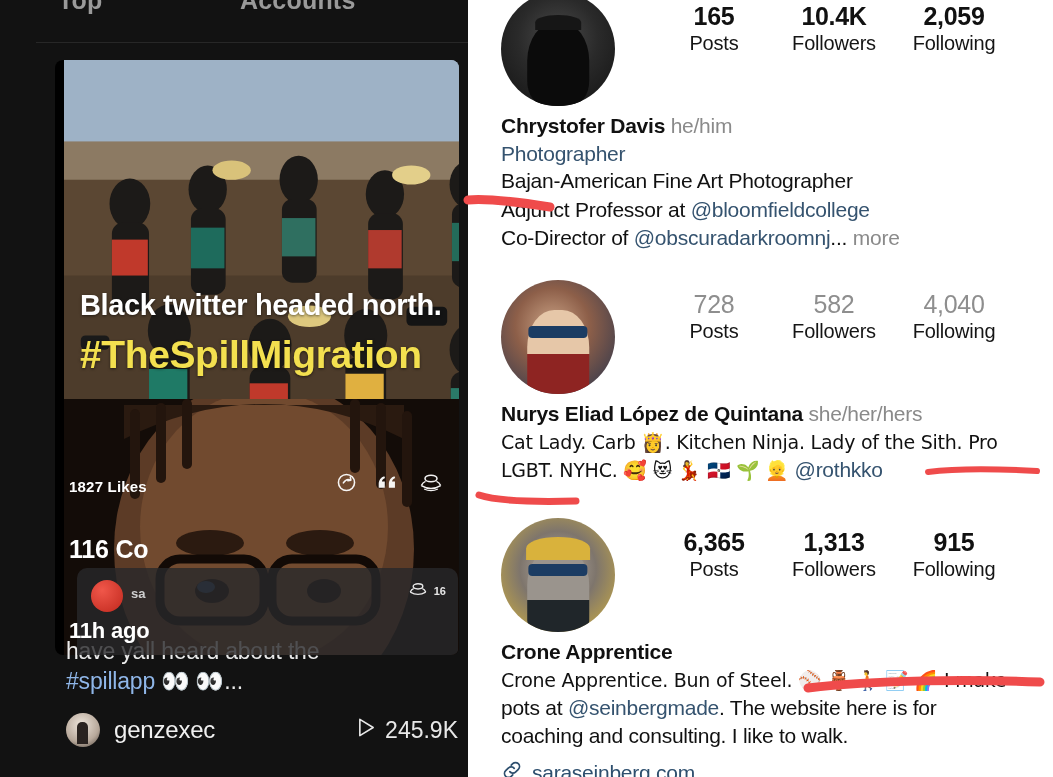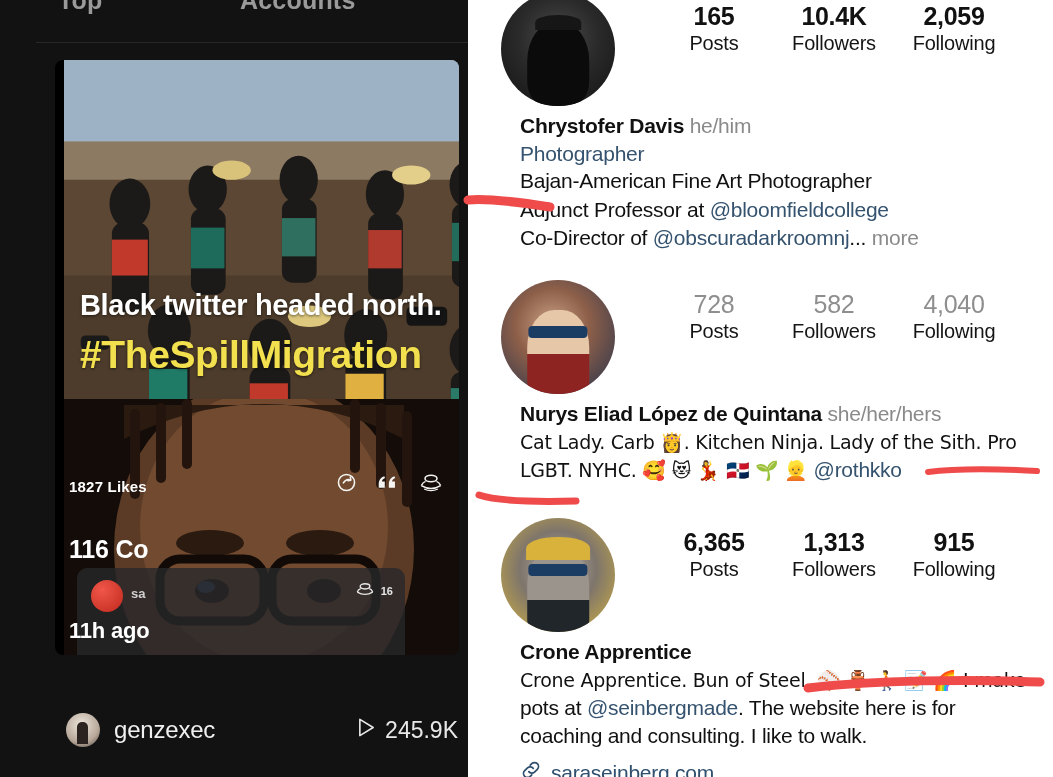--- a/index.html
+++ b/index.html
@@ -82,21 +82,21 @@
   }
   .ic { color: #fff; opacity: .95; }
   .comments-row {
     position: absolute; left: 14px; top: 475px;
     color: #fff; font-size: 25px; font-weight: 700;
     letter-spacing: -.2px;
     z-index: 3;
   }
   .inner-card {
     position: absolute; left: 22px; top: 508px;
-    width: 328px; height: 96px;
+    width: 381px; height: 96px;
     background: rgba(40,40,42,.80);
     border-radius: 10px;
     z-index: 2;
     text-align: center;
   }
   .inner-avatar {
     position: absolute; left: 14px; top: 12px;
     width: 32px; height: 32px; border-radius: 50%;
     background: radial-gradient(circle at 35% 32%, #f0574a, #c0281d);
   }
@@ -184,21 +184,21 @@
 
   .stats {
     position: absolute; left: 186px; top: 18px; right: 0;
     display: flex; gap: 0;
   }
   .stat { width: 120px; text-align: center; }
   .stat .num { font-size: 25px; font-weight: 700; color: #111; line-height: 1.12; letter-spacing: -.3px; }
   .stat .lbl { font-size: 20px; color: #151515; line-height: 1.3; letter-spacing: -.2px; }
   .stats.muted .num { color: #8e8e8e; font-weight: 400; }
 
-  .info { padding: 0 0 0 52px; }
+  .info { padding: 0 0 0 33px; }
   .name-line {
     font-size: 21px; line-height: 1.32; color: #111;
     letter-spacing: -.25px; white-space: nowrap;
   }
   .name { font-weight: 700; }
   .pronouns { color: #8a8a8a; font-weight: 400; }
   .category { font-size: 21px; line-height: 1.32; color: #35536f; letter-spacing: -.25px; }
   .bio {
     font-size: 21px; line-height: 1.34; color: #111;
     letter-spacing: -.25px; width: 548px;
@@ -352,20 +352,25 @@
               <path d="M23.6 13.8 q-1.6 -3.6 -4.6 -4.6"></path>
             </svg>
           </span>
           <span>16</span>
         </div>
       </div>
 
       <div class="time-ago">11h ago</div>
     </div>
 
+    <div class="caption">
+      <span>have yall heard about the</span><br>
+      <span class="hash">#spillapp</span>
+      <span>👀 👀</span><span>...</span>
+    </div>
 
     <div class="footer-row">
       <div class="author">
         <div class="author-avatar"></div>
         <span class="author-name">genzexec</span>
       </div>
       <div class="plays">
         <span>
           <svg width="19" height="21" viewBox="0 0 20 22" fill="none" stroke="#e8e8e8" stroke-width="1.7" stroke-linejoin="round">
             <path d="M3 2.5 L17 11 L3 19.5 Z"></path>

